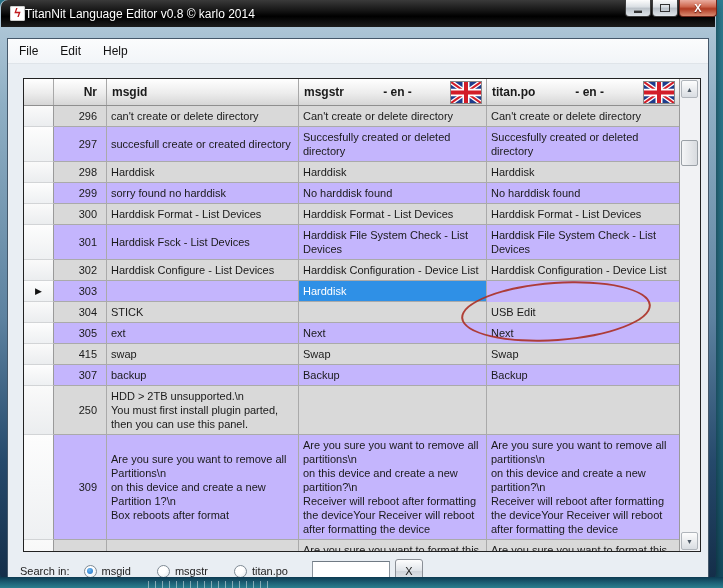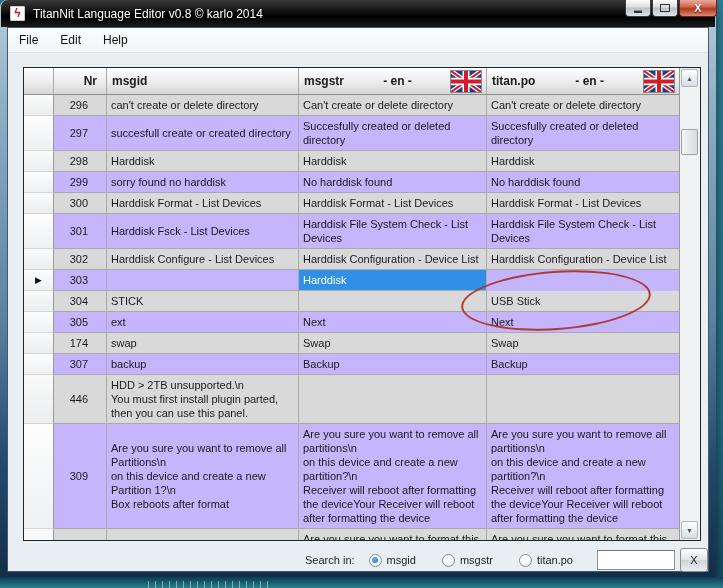--- a/index.html
+++ b/index.html
@@ -20,32 +20,32 @@
     border-radius:7px 7px 0 0;
     background:linear-gradient(180deg,#3a3a3a 0%,#151515 40%,#000 60%,#1c1c1c 100%);
     display:flex;align-items:center;
   }
   .app-icon{
     width:15px;height:15px;margin-left:9px;background:#fff;border-radius:2px;
     display:flex;align-items:center;justify-content:center;
     font-weight:bold;color:#c0181c;font-size:12px;line-height:15px;
     box-shadow:inset 0 0 0 1px #cfcfcf;
   }
-  .title-text{color:#fff;font-size:12px;margin-left:8px;text-shadow:0 1px 2px #000;}
+  .title-text{color:#fff;font-size:12px;text-shadow:0 1px 2px #000;}
   .winbtn{position:absolute;top:0;height:17px;border:1px solid #3c3c3c;border-top:none;
     border-radius:0 0 4px 4px;display:flex;align-items:center;justify-content:center;
     background:linear-gradient(180deg,#fdfdfd 0%,#d8dde2 45%,#b9c0c7 50%,#dfe4e9 100%);
     font-size:9px;color:#333;box-sizing:border-box;cursor:default;}
   .btn-min{left:625px;width:26px;}
   .btn-max{left:652px;width:26px;}
   .btn-close{left:679px;width:38px;
     background:linear-gradient(180deg,#eaac9f 0%,#cf6a52 40%,#b03a22 55%,#d98a70 100%);
     border-color:#6e241a;color:#fff;font-weight:bold;font-size:11px;text-shadow:0 1px 1px #5d1208;}
   .client{
-    position:absolute;left:7px;top:27px;width:702px;height:545px;
+    position:absolute;left:7px;top:38px;width:702px;height:545px;
     background:#e9eef3;border:1px solid #45586a;box-sizing:border-box;
   }
   .menubar{
     position:absolute;left:0;top:0;width:100%;height:24px;
     background:linear-gradient(180deg,#fbfcfd 0%,#f2f5f8 100%);
     border-bottom:1px solid #dfe4e9;
     display:flex;align-items:center;font-size:12px;color:#111;
   }
   .menu-item{padding:4px 11px;cursor:default;}
   
@@ -70,42 +70,42 @@
     display:flex;align-items:center;
     border-right:1px solid #aaa;border-bottom:1px solid #aaa;
     padding:3px 4px;box-sizing:border-box;overflow:hidden;
     line-height:14px;min-height:20px;white-space:pre-wrap;
   }
   .row .c-gutter{
     background:linear-gradient(180deg,#fdfdfd,#eef0f2);
     border-right:1px solid #9a9a9a;border-bottom:1px solid #d2d4d6;
     justify-content:center;padding:0;font-size:9px;color:#111;
   }
-  .row .c-nr{justify-content:flex-end;padding-right:18px;}
+  .row .c-nr{justify-content:flex-end;padding-right:9px;}
   .row.alt>div{background:#d9d9d9;}
   .row.alt>.c-gutter{background:linear-gradient(180deg,#fafafa,#ebedef);}
   .row>div.selected{background:#2f90e6 !important;color:#fff;}
   
   .vscroll{width:20px;background:#f1f2f4;border-left:1px solid #9a9a9a;position:relative;}
   .sb-btn{position:absolute;left:1px;width:17px;height:18px;border:1px solid #b0b5bb;border-radius:2px;
     background:linear-gradient(180deg,#fdfdfd,#d9dde2);display:flex;align-items:center;justify-content:center;
     font-size:7px;color:#4e5a66;box-sizing:border-box;}
   .sb-up{top:1px;} .sb-down{bottom:1px;}
   .sb-thumb{position:absolute;left:1px;top:61px;width:17px;height:26px;border:1px solid #9aa0a6;border-radius:2px;
     background:linear-gradient(90deg,#f4f5f6,#d8dbdf);box-sizing:border-box;}
   
   .red-ellipse{
     position:absolute;left:453px;top:243px;width:186px;height:55px;
     border:2px solid #ab2f24;border-radius:50%;transform:rotate(-4deg);
     pointer-events:none;opacity:.9;
   }
   
   .searchbar{
     position:absolute;left:0;top:518px;width:100%;height:28px;
-    display:flex;align-items:center;font-size:11px;color:#222;justify-content:flex-end;
+    display:flex;align-items:center;font-size:11px;color:#222;
   }
   .sb-label{margin-left:12px;}
   .radio-group{display:flex;align-items:center;cursor:default;}
   .rg1{margin-left:14px;} .rg2{margin-left:26px;} .rg3{margin-left:26px;}
   .radio{
     width:11px;height:11px;border-radius:50%;
     border:1px solid #7f8a94;background:radial-gradient(circle at 35% 30%,#fff 40%,#dfe5ea);
     margin-right:5px;position:relative;box-sizing:content-box;
   }
   .radio.checked::after{
@@ -244,46 +244,46 @@
     <div class="c-gutter"><span>▶</span></div>
     <div class="c-nr">303</div>
     <div class="c-msgstr"></div>
     <div class="c-titanpo selected">Harddisk</div>
   </div>
             <div class="row alt">
     <div class="c-gutter"><span></span></div>
     <div class="c-nr">304</div>
     <div class="c-msgid">STICK</div>
     <div class="c-msgstr"></div>
-    <div class="c-titanpo">USB Stick</div>
+    <div class="c-titanpo">USB Edit</div>
   </div>
             <div class="row">
     <div class="c-gutter"><span></span></div>
     <div class="c-nr">305</div>
     <div class="c-msgid">ext</div>
     <div class="c-msgstr">Next</div>
     <div class="c-titanpo">Next</div>
   </div>
             <div class="row alt">
     <div class="c-gutter"><span></span></div>
-    <div class="c-nr">174</div>
+    <div class="c-nr">415</div>
     <div class="c-msgid">swap</div>
     <div class="c-msgstr">Swap</div>
     <div class="c-titanpo">Swap</div>
   </div>
             <div class="row">
     <div class="c-gutter"><span></span></div>
     <div class="c-nr">307</div>
     <div class="c-msgid">backup</div>
     <div class="c-msgstr">Backup</div>
     <div class="c-titanpo">Backup</div>
   </div>
             <div class="row alt">
     <div class="c-gutter"><span></span></div>
-    <div class="c-nr">446</div>
+    <div class="c-nr">250</div>
     <div class="c-msgid">HDD &gt; 2TB unsupported.\n
 You must first install plugin parted, then you can use this panel.</div>
     <div class="c-msgstr"></div>
     <div class="c-titanpo"></div>
   </div>
             <div class="row">
     <div class="c-gutter"><span></span></div>
     <div class="c-nr">309</div>
     <div class="c-msgid">Are you sure you want to remove all Partitions\n
 on this device and create a new Partition 1?\n

